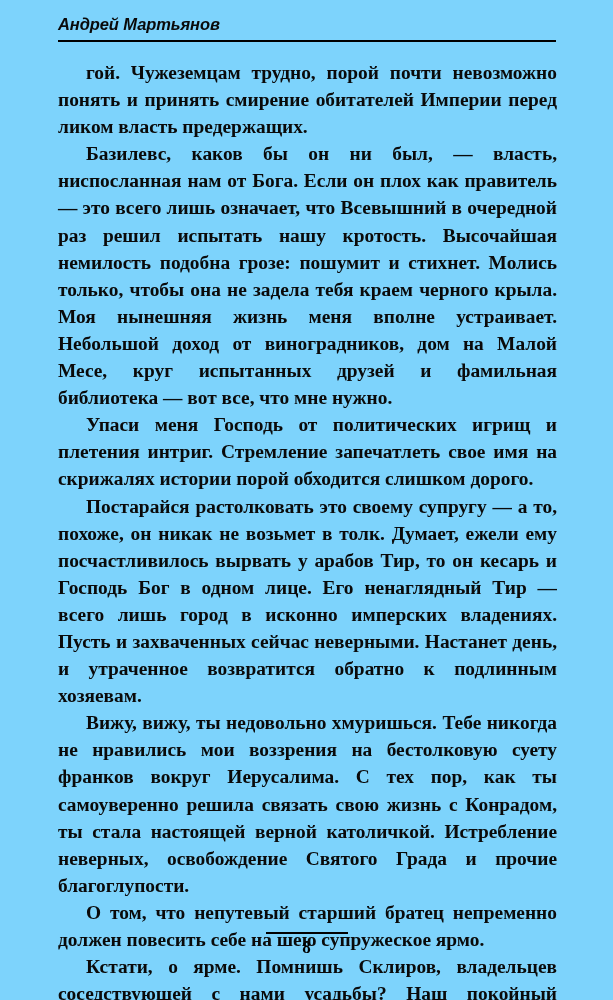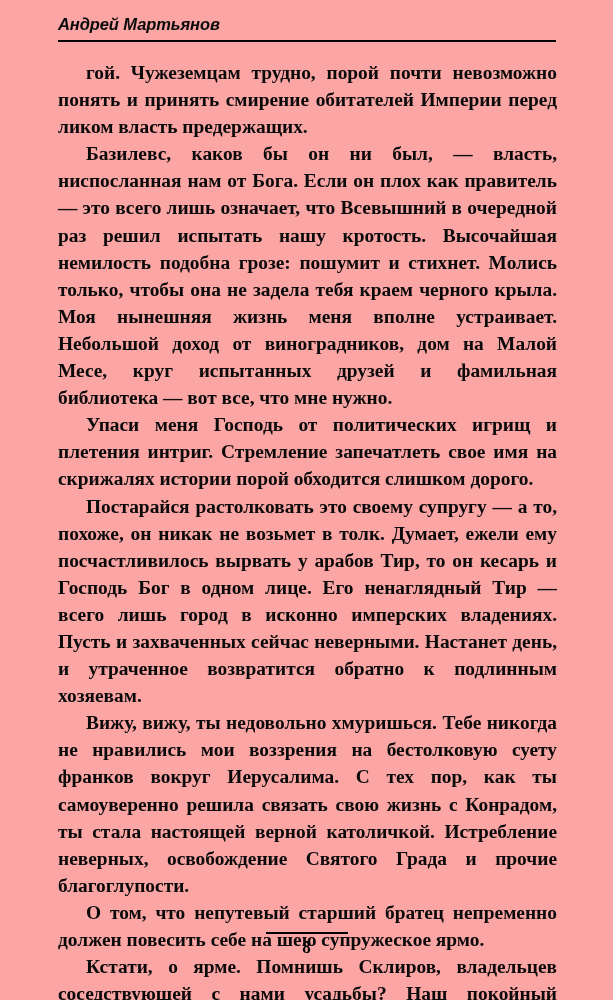--- a/index.html
+++ b/index.html
@@ -9,21 +9,21 @@
     background: #ffffff;
   }
   body {
     font-family: "Liberation Serif", "DejaVu Serif", serif;
     color: #000000;
   }
   .page {
     position: relative;
     width: 613px;
     height: 1000px;
-    background: #fca5a5;
+    background: #7dd3fc;
     overflow: hidden;
     box-sizing: border-box;
   }
 
   
   .header {
     position: absolute;
     left: 58px;
     top: 14px;
     width: 498px;

